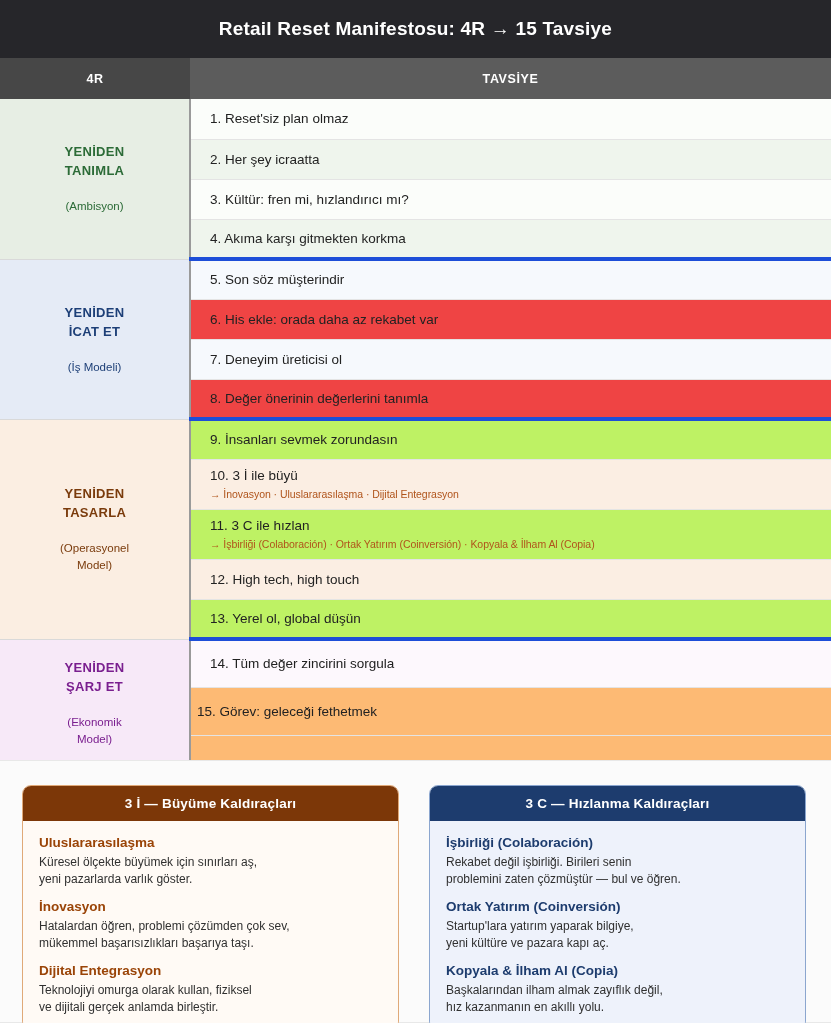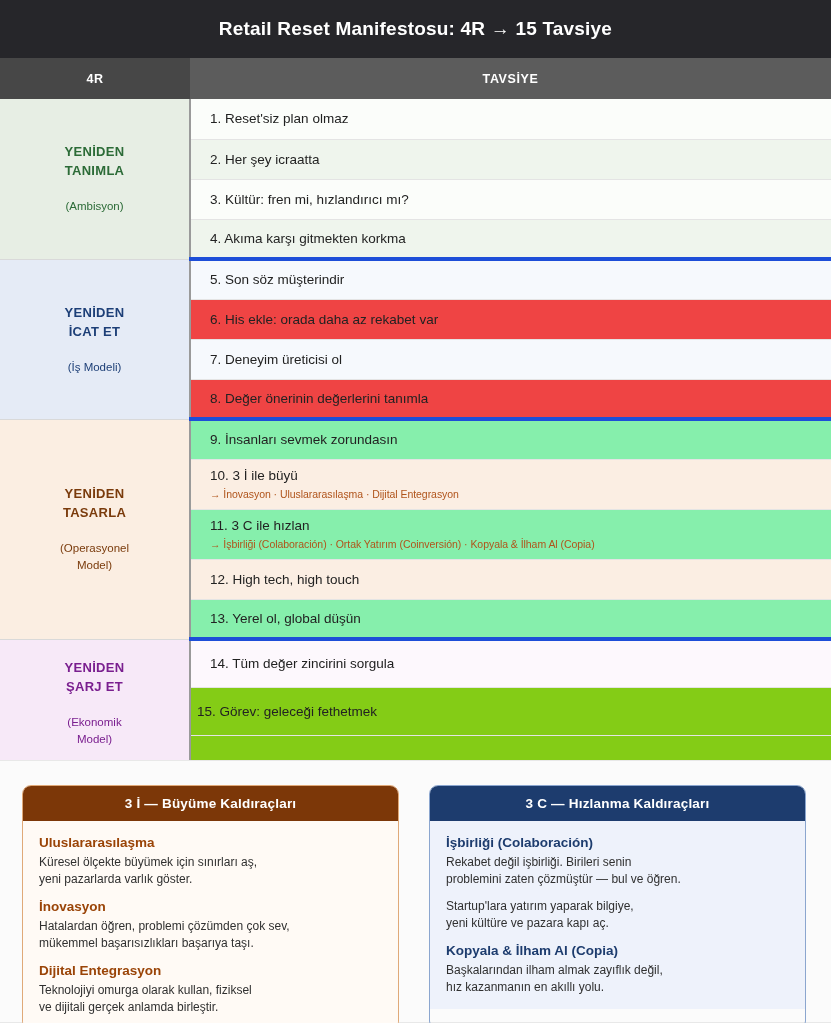--- a/index.html
+++ b/index.html
@@ -104,26 +104,26 @@
 
   
   .g1-a { background: #fbfdfa; }
   .g1-b { background: #eff5ed; }
   .g1-lbl { background: #e7eee4; color: #2c6b37; }
 
   .g2-a { background: #f6f9fd; }
   .g2-b { background: #ef4444; }
   .g2-lbl { background: #e5ebf6; color: #1d3f77; }
 
-  .g3-a { background: #86efac; }
+  .g3-a { background: #bef264; }
   .g3-b { background: #fbeee3; }
   .g3-lbl { background: #fbeee2; color: #7a3b0c; }
 
   .g4-a { background: #fdf8fd; }
-  .g4-b { background: #84cc16; padding-left: 6px; }
+  .g4-b { background: #fdba74; padding-left: 6px; }
   .g4-lbl { background: #f7e9f8; color: #7a1f8f; }
 
   .sub-g3 { color: #b0541b; }
 
   
   .cards-region {
     position: absolute;
     left: 0;
     top: 760px;
     width: 831px;
@@ -340,20 +340,21 @@
         <div class="card-head">3 C — Hızlanma Kaldıraçları</div>
         <div class="card-body">
           <div class="entry">
             <div class="entry-title">İşbirliği (Colaboración)</div>
             <div class="entry-desc">
               <span>Rekabet değil işbirliği. Birileri senin</span><br>
               <span>problemini zaten çözmüştür — bul ve öğren.</span>
             </div>
           </div>
           <div class="entry">
+            <div class="entry-title">Ortak Yatırım (Coinversión)</div>
             <div class="entry-desc">
               <span>Startup'lara yatırım yaparak bilgiye,</span><br>
               <span>yeni kültüre ve pazara kapı aç.</span>
             </div>
           </div>
           <div class="entry">
             <div class="entry-title">Kopyala &amp; İlham Al (Copia)</div>
             <div class="entry-desc">
               <span>Başkalarından ilham almak zayıflık değil,</span><br>
               <span>hız kazanmanın en akıllı yolu.</span>

